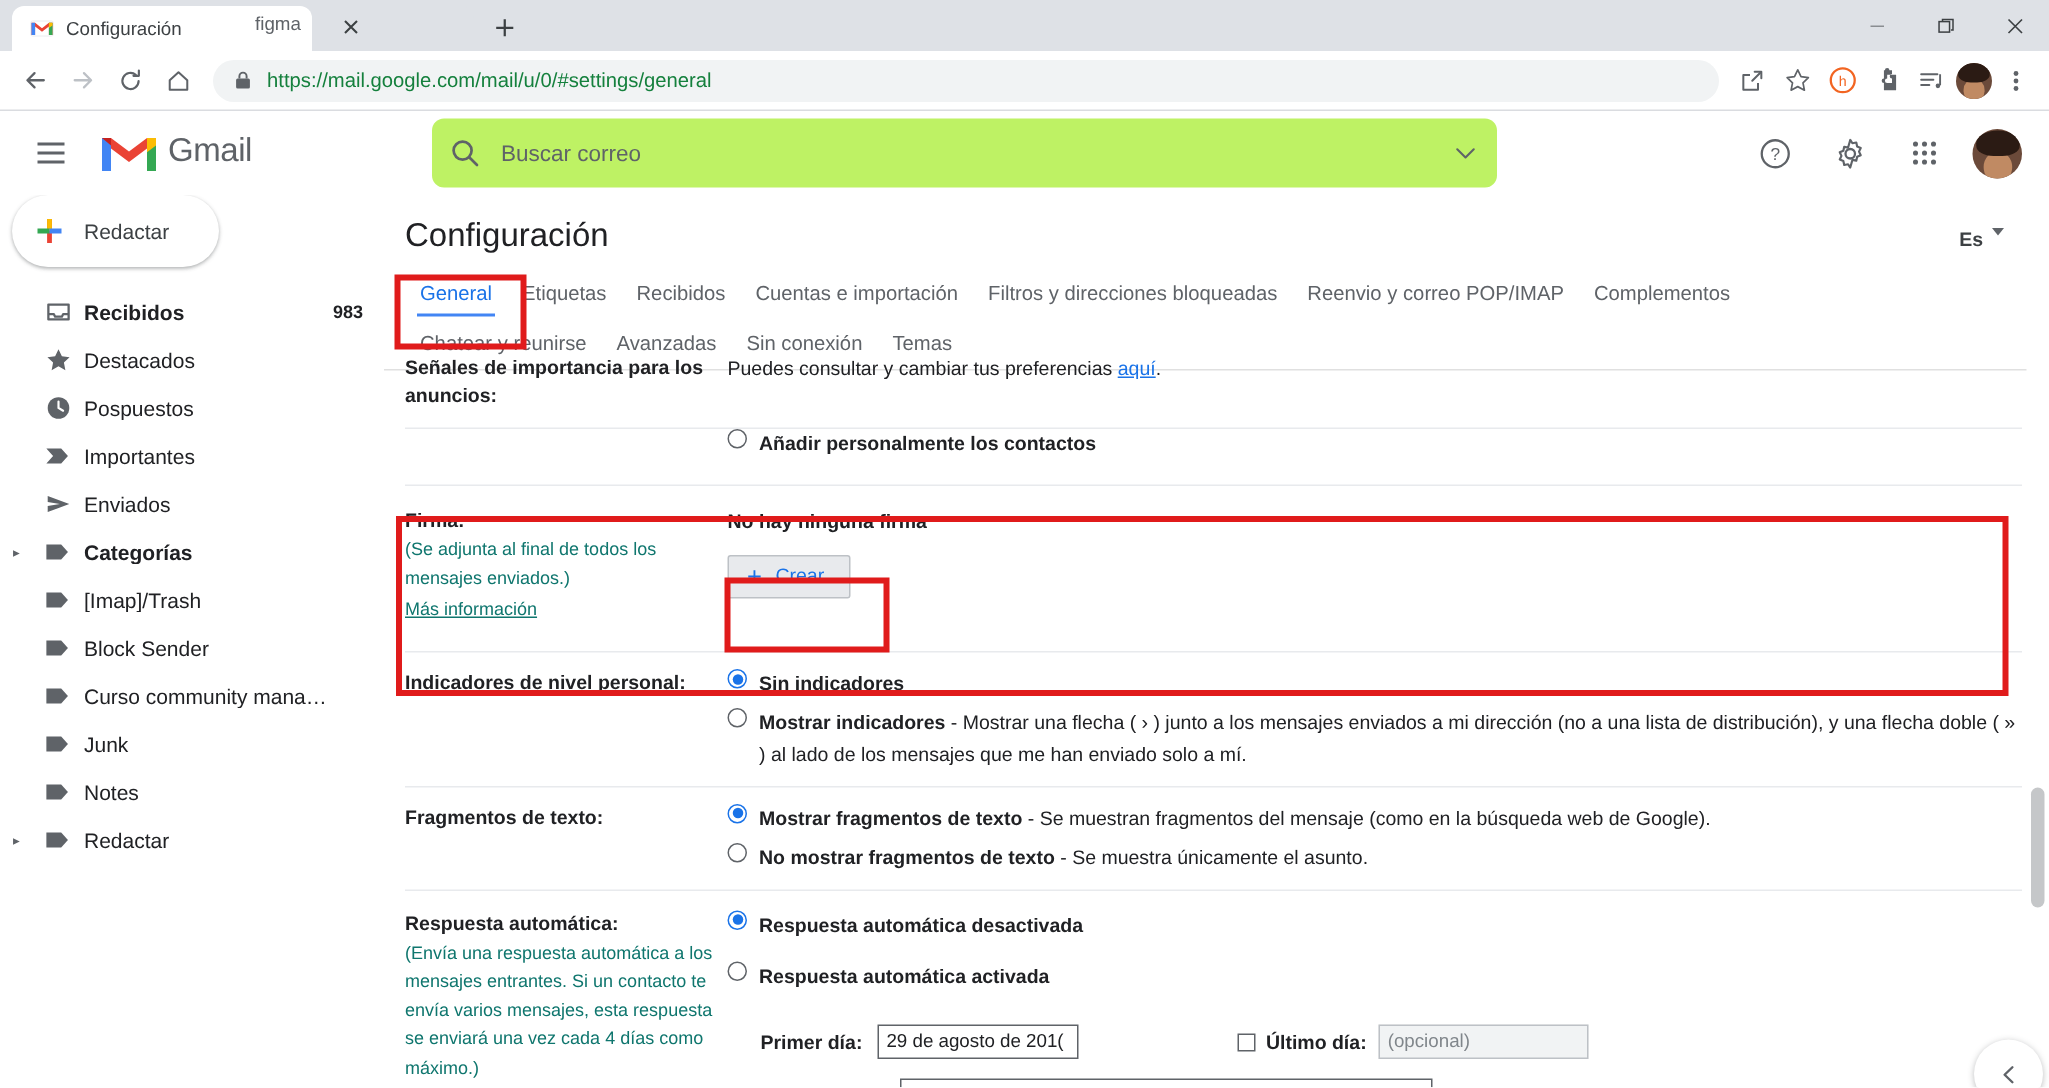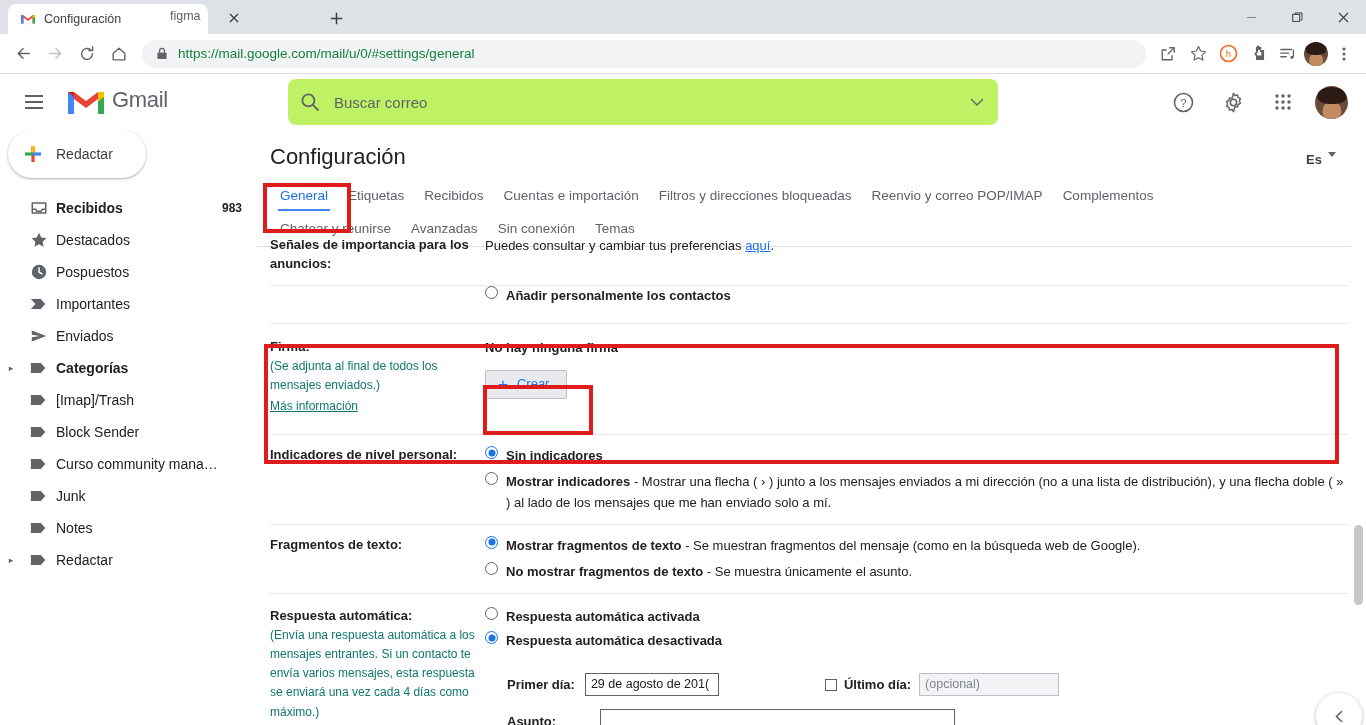--- a/index.html
+++ b/index.html
@@ -667,27 +667,27 @@
               </div>
             </div>
           </div>
 
           <div class="srow noborder" style="padding-top:13px;">
             <div class="slabel">
               <span>Respuesta automática:</span>
               <span class="sub">(Envía una respuesta automática a los mensajes entrantes. Si un contacto te envía varios mensajes, esta respuesta se enviará una vez cada 4 días como máximo.)</span>
             </div>
             <div class="sval">
+              <div class="opt" style="margin-bottom:14px;">
+                <span class="radio on"></span>
+                <span class="txt"><b>Respuesta automática desactivada</b></span>
+              </div>
               <div class="opt" style="margin-bottom:4px;">
                 <span class="radio"></span>
                 <span class="txt"><b>Respuesta automática activada</b></span>
-              </div>
-              <div class="opt" style="margin-bottom:14px;">
-                <span class="radio on"></span>
-                <span class="txt"><b>Respuesta automática desactivada</b></span>
               </div>
 
               <div class="field-line" style="padding-left:22px;">
                 <span class="field-lbl">Primer día:</span>
                 <span class="tinput" style="width:134px;">29 de agosto de 201(</span>
                 <span style="display:flex; align-items:center; margin-left:96px;">
                   <span class="checkbox"></span>
                   <span class="field-lbl">Último día:</span>
                   <span class="tinput ph" style="width:140px; margin-left:8px;">(opcional)</span>
                 </span>

